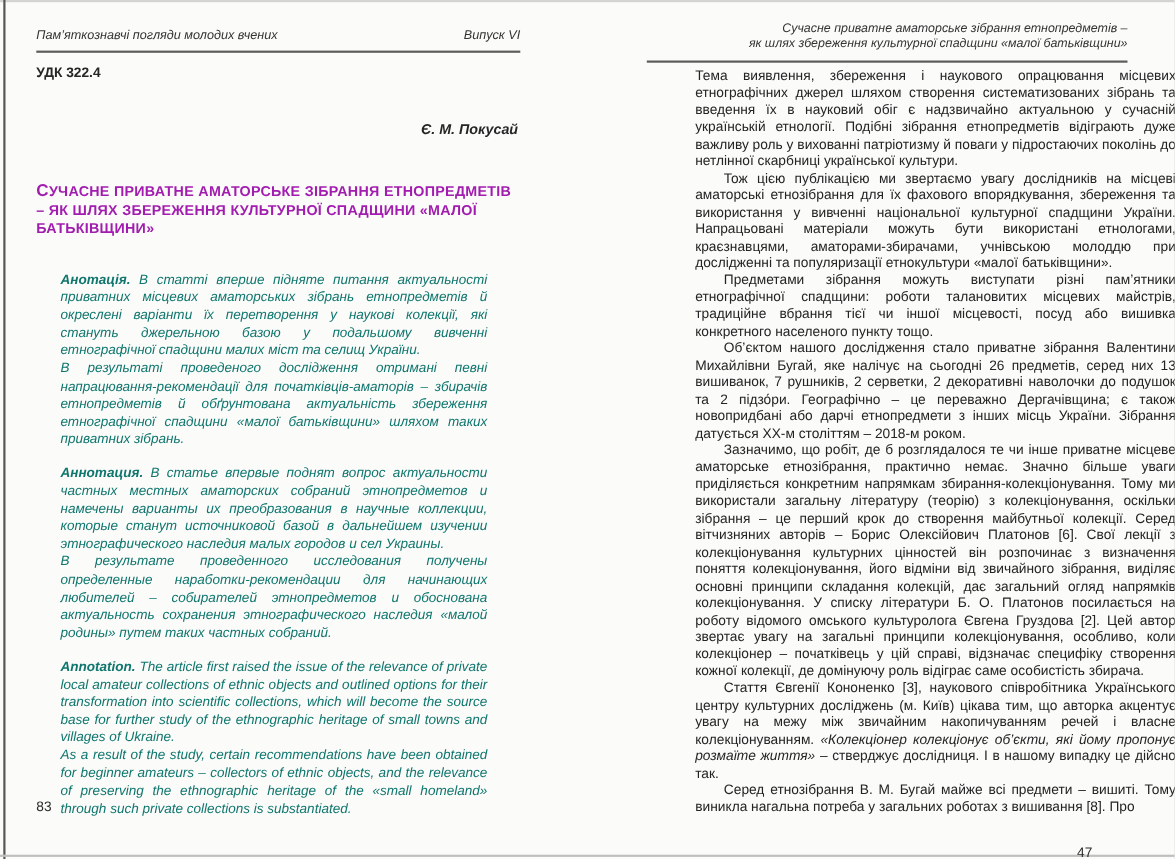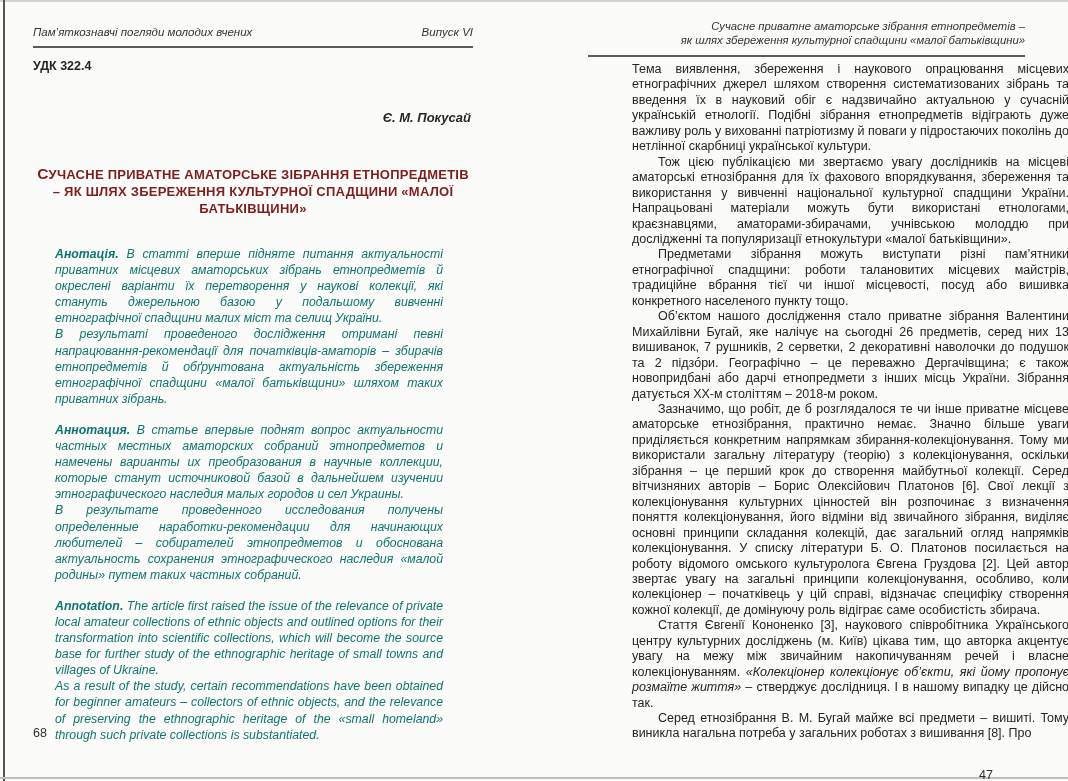--- a/index.html
+++ b/index.html
@@ -22,22 +22,22 @@
             display:flex; justify-content:space-between;
             font-style:italic; font-size:11.5px; color:#333; }
   .head-rule { position:absolute; left:0; width:100%; height:2px; background:#5c5c5c; }
   .rule-l { top:46px; }
   .rule-r { top:55px; }
 
   .udc    { position:absolute; top:59px; left:0; font-weight:bold; font-size:12.5px; }
   .author { position:absolute; top:110px; right:2px; font-weight:bold; font-style:italic; font-size:13px; }
 
   .title  { position:absolute; top:165px; left:0; width:100%; margin:0;
-            text-align:center; font-weight:bold; font-size:13px; line-height:17px;
-            letter-spacing:.25px; color:#7f1d1d; }
+            font-weight:bold; font-size:13px; line-height:17px;
+            letter-spacing:.25px; color:#a21caf; }
   .title::first-letter { font-size:15.5px; }
 
   .abstracts { position:absolute; top:246px; left:22px; width:388px;
                font-style:italic; font-size:12.3px; line-height:16.1px;
                text-align:justify; color:#0f766e; }
   .abstracts .block { margin:0 0 15px 0; }
   .abstracts p { margin:0; }
   .lead { font-weight:bold; }
 
   .rh-right-page { position:absolute; top:20px; left:0; width:100%;
@@ -82,21 +82,21 @@
       <div class="block">
         <p><span class="lead">Аннотация.</span><span> В статье впервые поднят вопрос актуальности частных местных аматорских собраний этнопредметов и намечены варианты их преобразования в научные коллекции, которые станут источниковой базой в дальнейшем изучении этнографического наследия малых городов и сел Украины.</span></p>
         <p>В результате проведенного исследования получены определенные наработки-рекомендации для начинающих любителей – собирателей этнопредметов и обоснована актуальность сохранения этнографического наследия «малой родины» путем таких частных собраний.</p>
       </div>
       <div class="block">
         <p><span class="lead">Annotation.</span><span> The article first raised the issue of the relevance of private local amateur collections of ethnic objects and outlined options for their transformation into scientific collections, which will become the source base for further study of the ethnographic heritage of small towns and villages of Ukraine.</span></p>
         <p>As a result of the study, certain recommendations have been obtained for beginner amateurs – collectors of ethnic objects, and the relevance of preserving the ethnographic heritage of the «small homeland» through such private collections is substantiated.</p>
       </div>
     </div>
 
-    <div class="pageno pageno-left">68</div>
+    <div class="pageno pageno-left">83</div>
   </div>
 
   <div class="page page-right">
     <div class="rh-right-page">
       <div>Сучасне приватне аматорське зібрання етнопредметів –</div>
       <div>як шлях збереження культурної спадщини «малої батьківщини»</div>
     </div>
     <div class="head-rule rule-r"></div>
 
     <div class="body-text">

